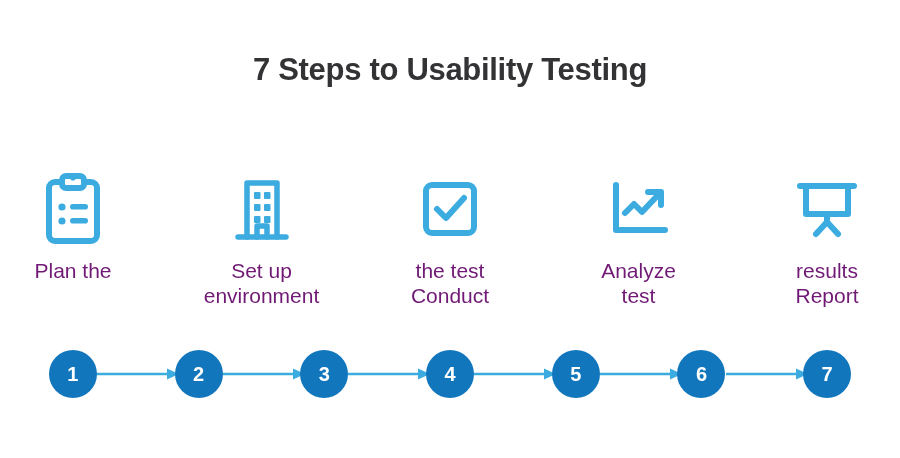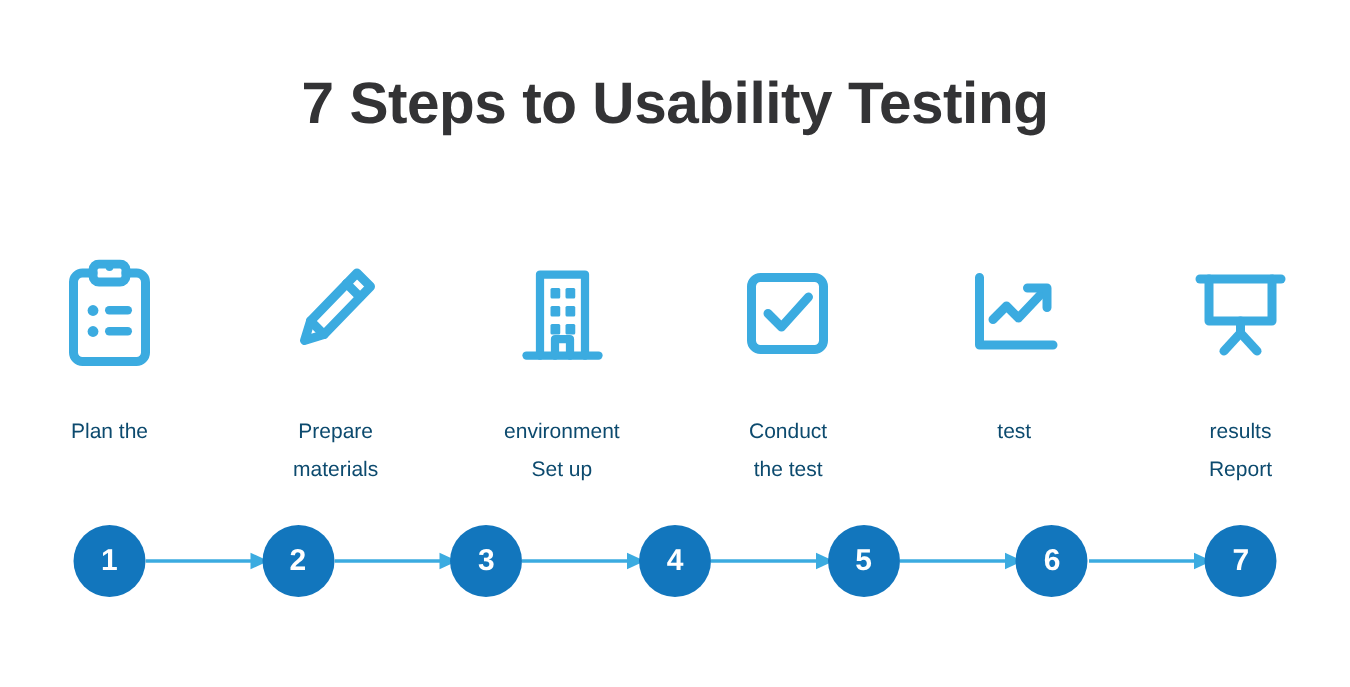--- a/index.html
+++ b/index.html
@@ -21,21 +21,21 @@
     position: relative;
     box-sizing: border-box;
   }
 
   .title {
     position: absolute;
     top: 50px;
     left: 0;
     width: 900px;
     text-align: center;
-    font-size: 39px;
+    font-size: 31px;
     font-weight: bold;
     color: #333335;
     letter-spacing: -0.3px;
     line-height: 40px;
   }
 
   
   .steps {
     position: absolute;
     top: 170px;
@@ -60,26 +60,26 @@
     display: flex;
     align-items: center;
     justify-content: center;
   }
 
   .icon-wrap svg {
     display: block;
   }
 
   .step-label {
-    margin-top: 27px;
+    margin-top: 10px;
     height: 56px;
     text-align: center;
-    font-size: 14px;
+    font-size: 21px;
     line-height: 25px;
-    color: #0c4a6e;
+    color: #701a75;
     font-weight: normal;
     width: 126px;
   }
 
   
   .number-row {
     position: absolute;
     top: 345px;
     left: 10px;
     width: 880px;
@@ -150,86 +150,72 @@
             <rect x="26" y="45" width="18" height="5.6" rx="2.8"></rect>
           </g>
         </svg>
       </div>
       <div class="step-label">
         <div>Plan the</div>
       </div>
     </div>
 
 
-    <div class="step">
-      <div class="icon-wrap">
-        <svg width="60" height="68" viewBox="0 0 60 68">
-          <g fill="none" stroke="#3babe0" stroke-width="6" stroke-linecap="round" stroke-linejoin="round">
-            <path d="M44 7 L53 16 L22 48 L9 52 L13 39 Z"></path>
-            <path d="M37 14 L46 23"></path>
-            <path d="M13 39 L22 48"></path>
-          </g>
-        </svg>
-      </div>
-      <div class="step-label">
-        <div>Prepare</div>
-        <div>materials</div>
-      </div>
-    </div>
 
     <div class="step">
       <div class="icon-wrap">
         <svg width="56" height="68" viewBox="0 0 56 68">
           <g fill="none" stroke="#3babe0" stroke-width="5.5" stroke-linecap="round" stroke-linejoin="round">
             <path d="M13 62 V8 H43 V62"></path>
             <path d="M4 62 H52"></path>
             <path d="M23 62 V51 H33 V62"></path>
           </g>
           <g fill="#3babe0">
             <rect x="20" y="17" width="6.5" height="7" rx="1"></rect>
             <rect x="30" y="17" width="6.5" height="7" rx="1"></rect>
             <rect x="20" y="29" width="6.5" height="7" rx="1"></rect>
             <rect x="30" y="29" width="6.5" height="7" rx="1"></rect>
             <rect x="20" y="41" width="6.5" height="7" rx="1"></rect>
             <rect x="30" y="41" width="6.5" height="7" rx="1"></rect>
           </g>
         </svg>
       </div>
       <div class="step-label">
+        <div>Set up</div>
         <div>environment</div>
-        <div>Set up</div>
       </div>
     </div>
 
     <div class="step">
       <div class="icon-wrap">
         <svg width="58" height="58" viewBox="0 0 58 58">
           <g fill="none" stroke="#3babe0" stroke-width="6" stroke-linecap="round" stroke-linejoin="round">
             <rect x="5" y="5" width="48" height="48" rx="6"></rect>
             <path d="M16 29 L25 38 L43 18"></path>
           </g>
         </svg>
       </div>
       <div class="step-label">
+        <div>the test</div>
         <div>Conduct</div>
-        <div>the test</div>
       </div>
     </div>
 
     <div class="step">
       <div class="icon-wrap">
         <svg width="62" height="58" viewBox="0 0 62 58">
           <g fill="none" stroke="#3babe0" stroke-width="6" stroke-linecap="round" stroke-linejoin="round">
             <path d="M8 5 V50 H57"></path>
             <path d="M17 33 L26 24 L34 32 L51 14"></path>
             <path d="M40 12 H53 V25"></path>
           </g>
         </svg>
       </div>
       <div class="step-label">
+        <div>Analyze</div>
         <div>test</div>
       </div>
     </div>
 
     <div class="step">
       <div class="icon-wrap">
         <svg width="62" height="62" viewBox="0 0 62 62">
           <g fill="none" stroke="#3babe0" stroke-width="6" stroke-linecap="round" stroke-linejoin="round">
             <path d="M4 8 H58"></path>
             <path d="M10 8 V36 H52 V8"></path>

